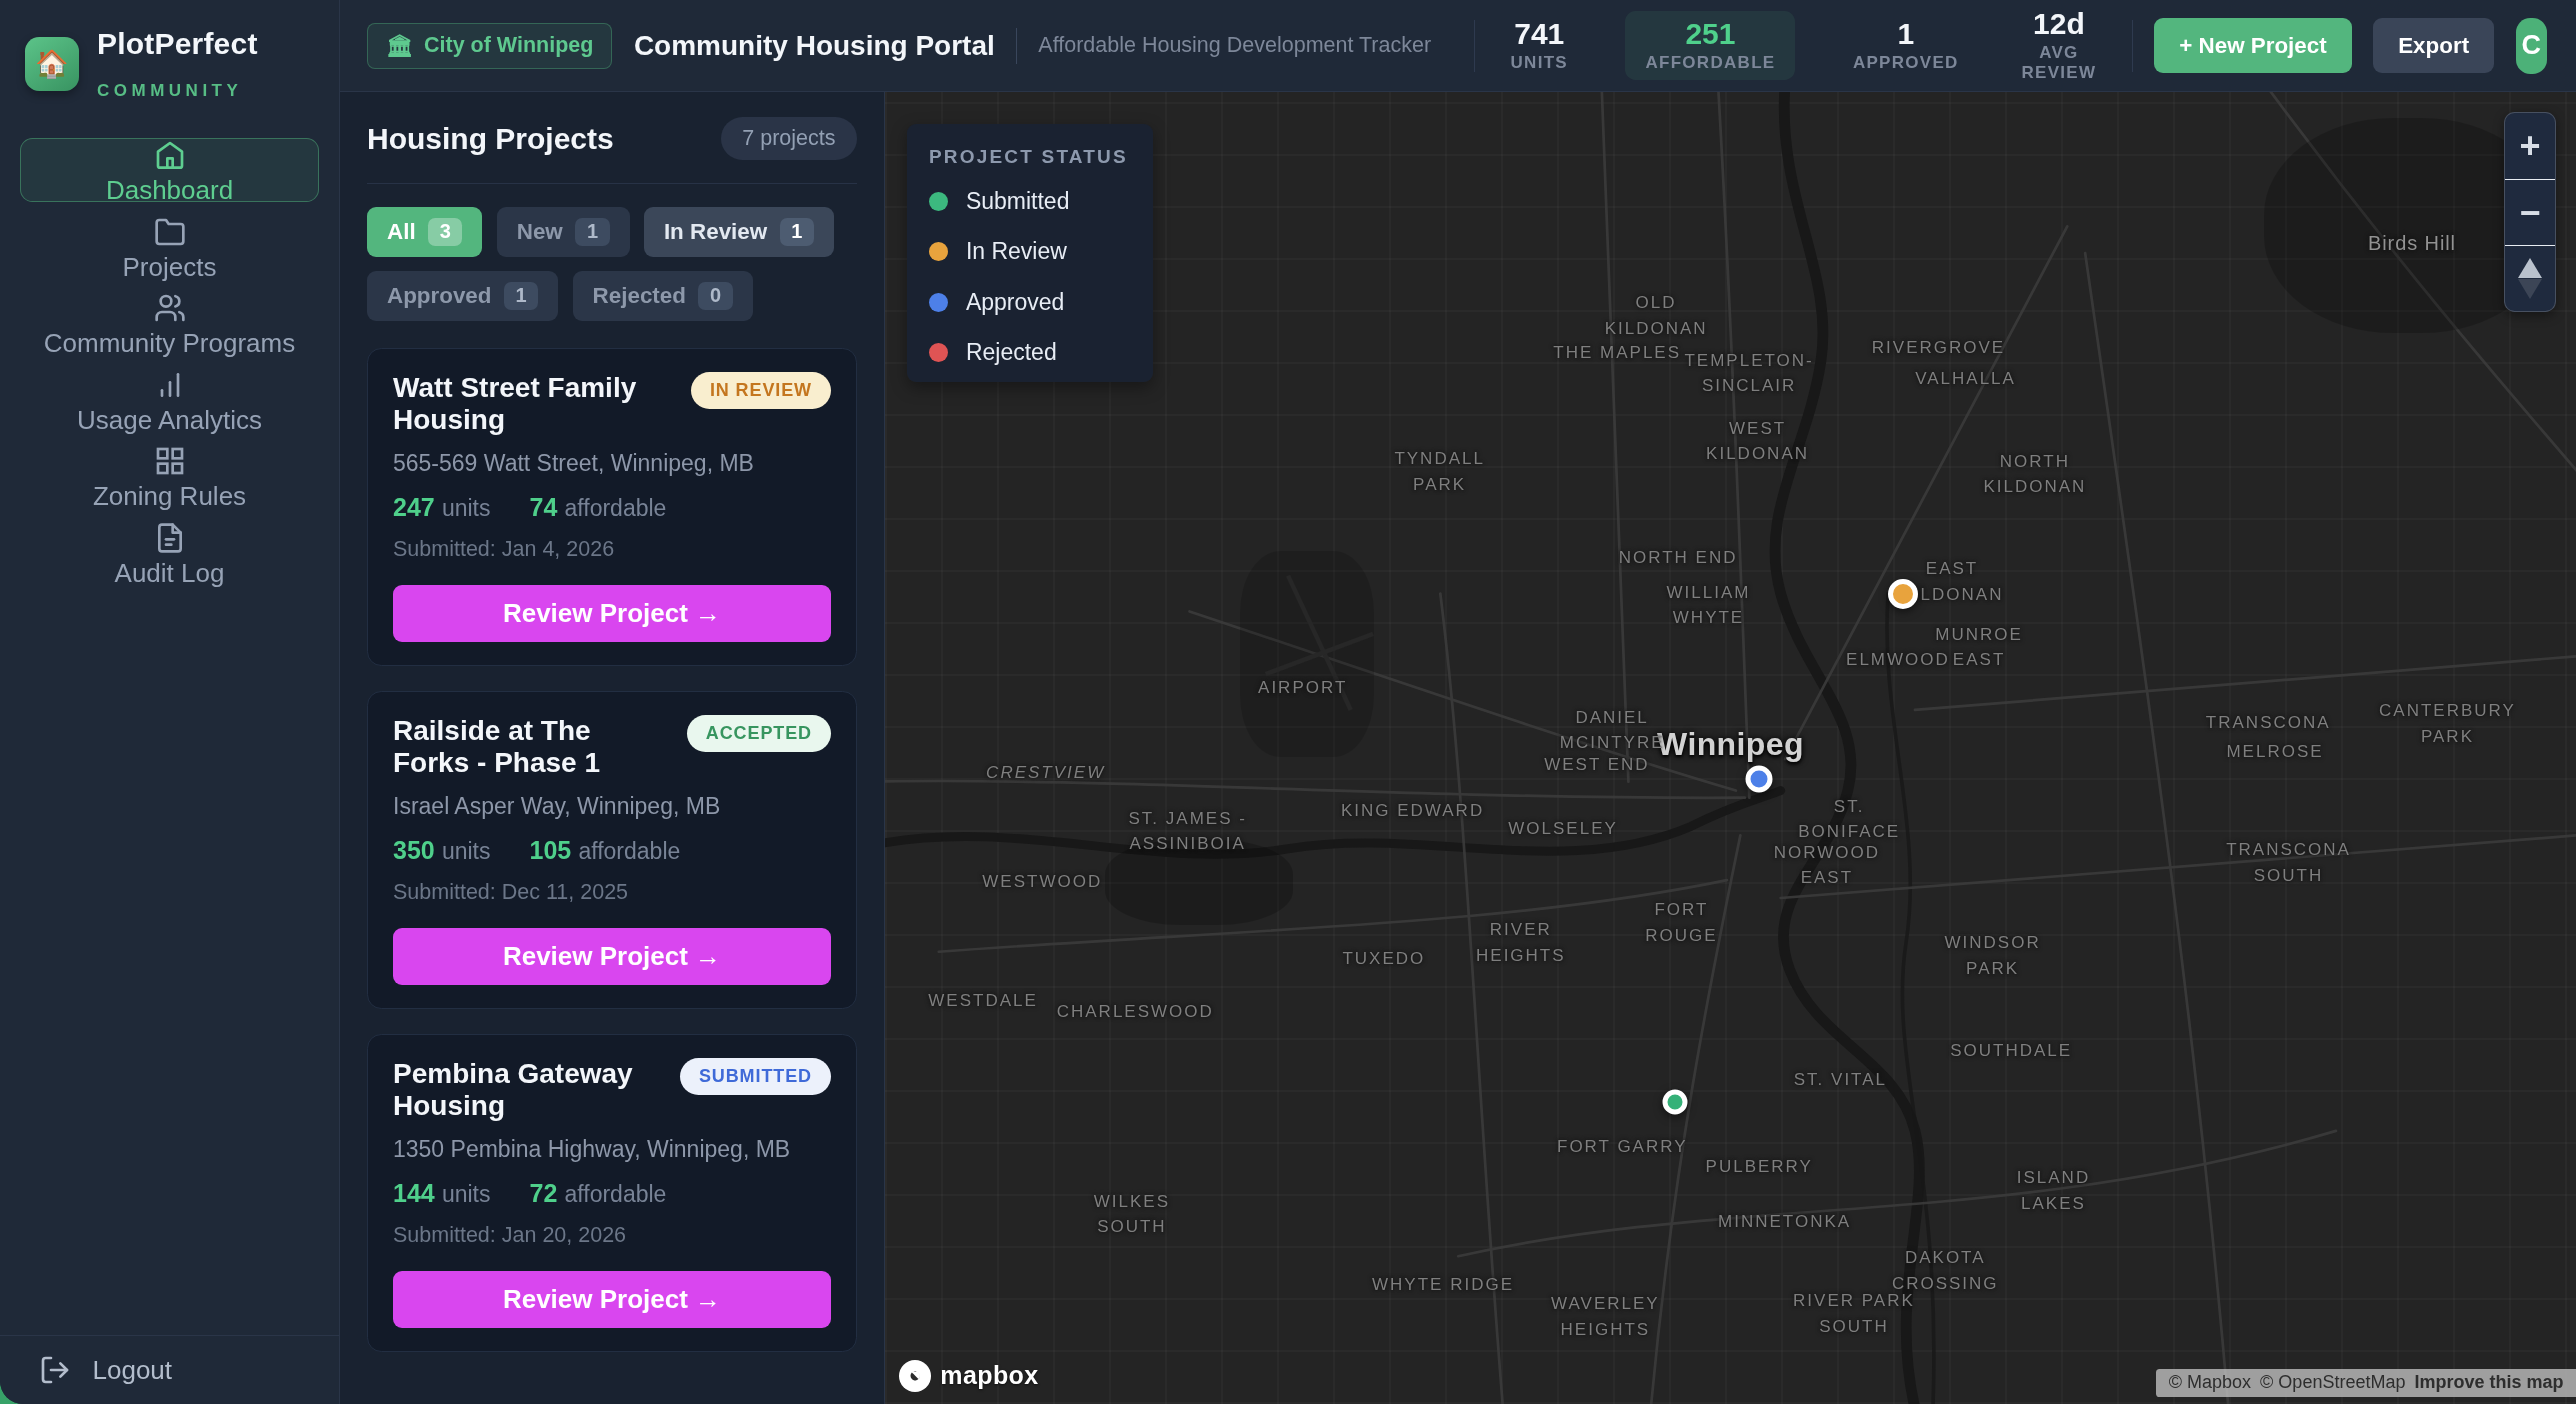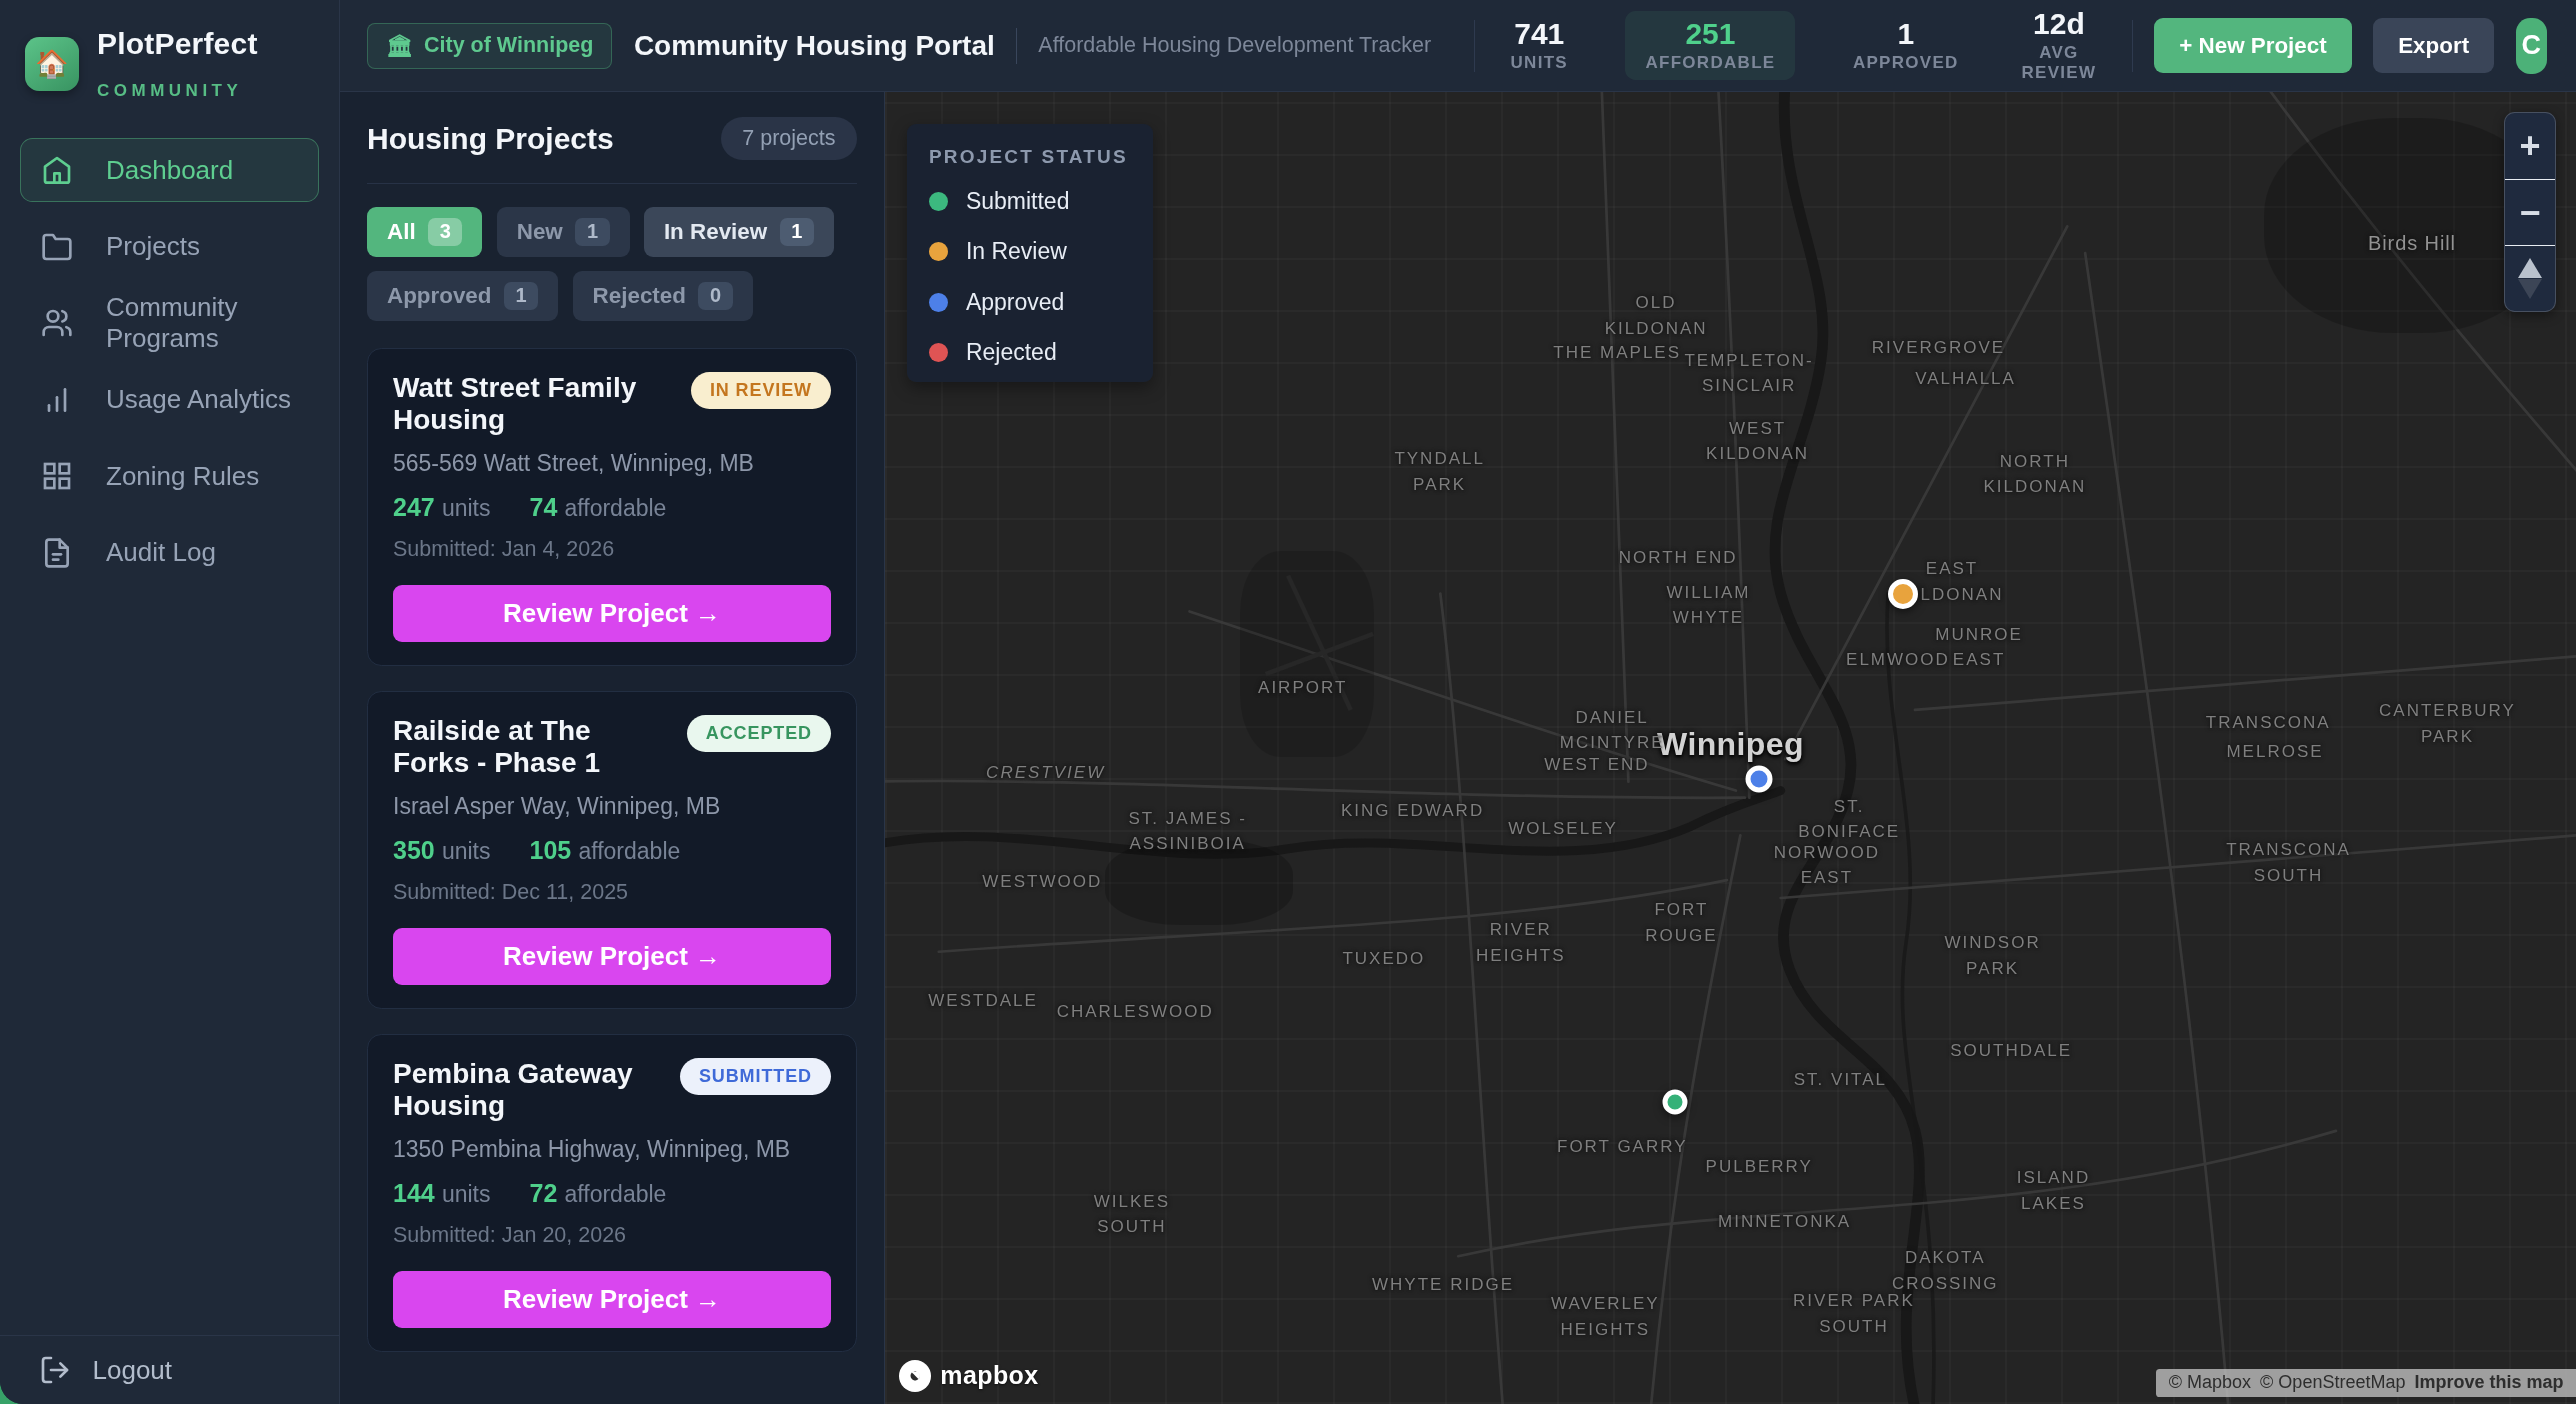--- a/index.html
+++ b/index.html
@@ -6,21 +6,21 @@
   html,body { width:2576px; height:1404px; background:#37a268; font-family:"Liberation Sans","DejaVu Sans",sans-serif; overflow:hidden; }
   .app { width:2576px; height:1404px; display:flex; background:#1f2938; border-bottom-left-radius:23px; overflow:hidden; position:relative; }
 
   
   .sidebar { width:340px; min-width:340px; background:#1f2938; border-right:0.9px solid #2a3548; display:flex; flex-direction:column; }
   .brand { display:flex; align-items:center; gap:18px; padding:27px 23px 30px 25px; }
   .brand-logo { width:54px; height:54px; border-radius:14.3px; background:linear-gradient(145deg,#5cc489,#389361); display:flex; align-items:center; justify-content:center; font-size:27px; box-shadow:0 3.6px 9px rgba(0,0,0,.3); }
   .brand-name { font-size:30px; font-weight:700; color:#f4f7fb; letter-spacing:0.2px; }
   .brand-tagline { font-size:17px; font-weight:700; color:#57bd85; letter-spacing:4.5px; margin-top:20px; }
   .nav { padding:7.2px 20px; display:flex; flex-direction:column; gap:12.5px; flex:1; }
-  .nav-item { display:flex; align-items:center; gap:33px; height:64px; padding:0 20px; border-radius:12.5px; color:#97a3b6; font-size:26px; font-weight:500; border:1.3px solid transparent; cursor:pointer; }
+  .nav-item { display:flex; align-items:center; gap:4px; height:64px; padding:0 20px; border-radius:12.5px; color:#97a3b6; font-size:26px; font-weight:500; border:1.3px solid transparent; cursor:pointer;flex-direction:column; }
   .nav-item svg { width:32px; height:32px; flex:none; }
   .nav-item.active { background:rgba(84,188,128,.10); border-color:rgba(84,188,128,.45); color:#5ece90; }
   .logout { display:flex; align-items:center; gap:21.5px; padding:18px 39px; border-top:0.9px solid #2a3548; color:#b3bdcc; font-size:26px; cursor:pointer; }
   .logout svg { width:32px; height:32px; }
 
   
   .main { flex:1; display:flex; flex-direction:column; min-width:0; }
   .header { height:92px; min-height:92px; background:#1f2938; border-bottom:0.9px solid #2a3548; display:flex; align-items:center; padding:0 29px 0 27px; gap:21.5px; }
   .org-badge { display:flex; align-items:center; gap:10.7px; background:rgba(84,188,128,.10); border:0.9px solid rgba(84,188,128,.35); color:#5ec98f; border-radius:8px; padding:9px 18px; font-size:21.5px; font-weight:600; white-space:nowrap; }
   .header h1 { font-size:28px; font-weight:700; color:#f3f6fa; white-space:nowrap; }

